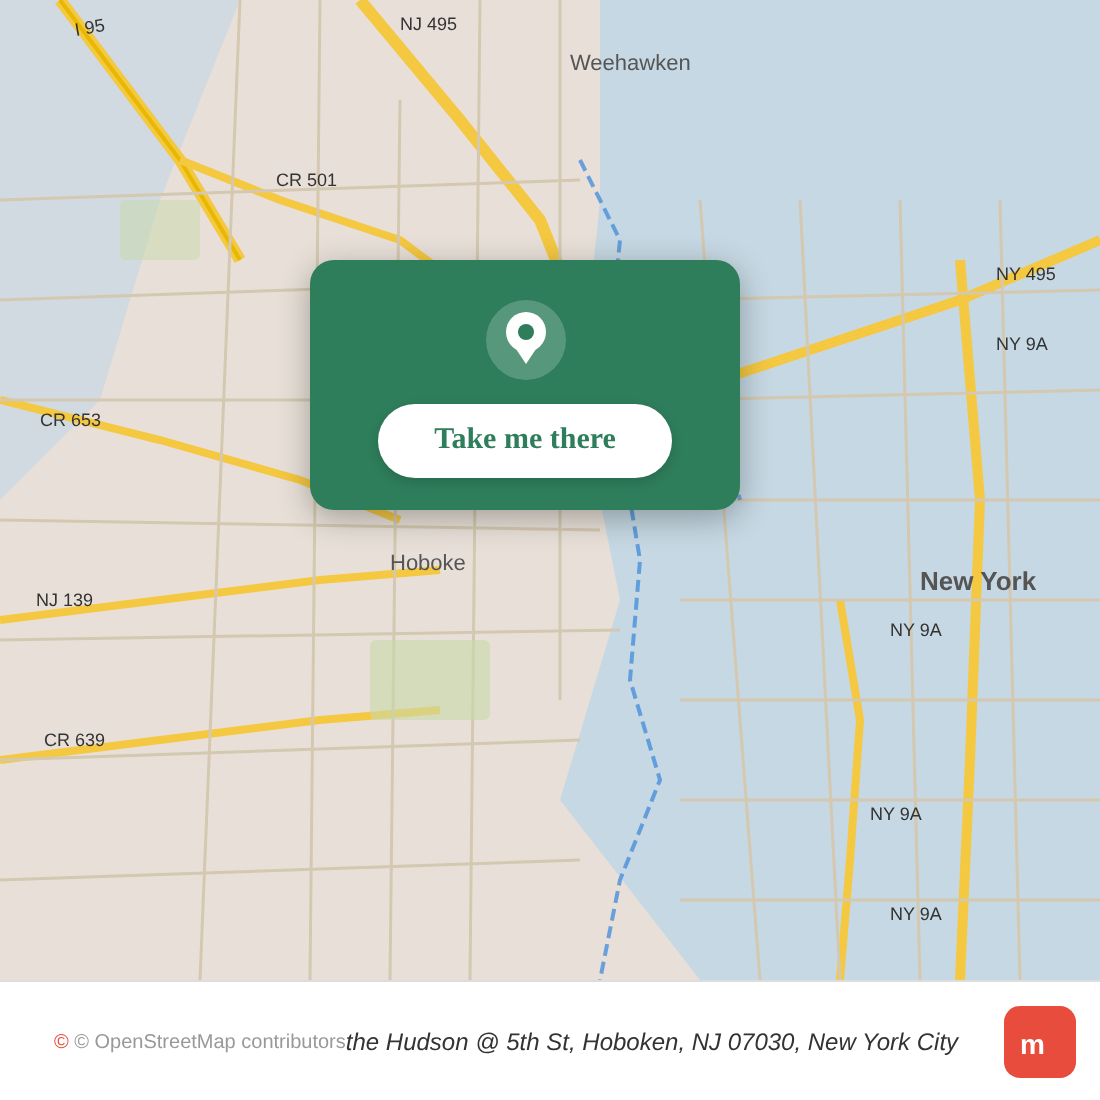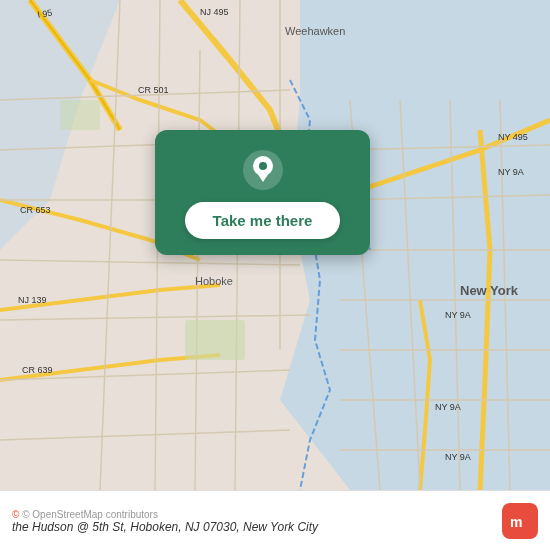--- a/index.html
+++ b/index.html
@@ -51,37 +51,37 @@
       background: white;
       color: #2e7d5b;
       border: none;
       border-radius: 24px;
       padding: 10px 28px;
       font-size: 15px;
       font-weight: bold;
       cursor: pointer;
       white-space: nowrap;
       box-shadow: 0 2px 6px rgba(0,0,0,0.15);
+      font-family: Liberation Serif, serif;
     }
 
     #bottom-bar {
       width: 550px;
       height: 60px;
       background: white;
       display: flex;
       align-items: center;
       justify-content: space-between;
       padding: 0 12px;
       border-top: 1px solid #ddd;
       position: relative;
     }
 
     #address-section {
       display: flex;
-      flex-direction: column;
       justify-content: center;
       flex: 1;
     }
 
     #address-line {
       font-size: 12px;
       color: #333;
       font-weight: 500;
       font-style: italic;
     }

